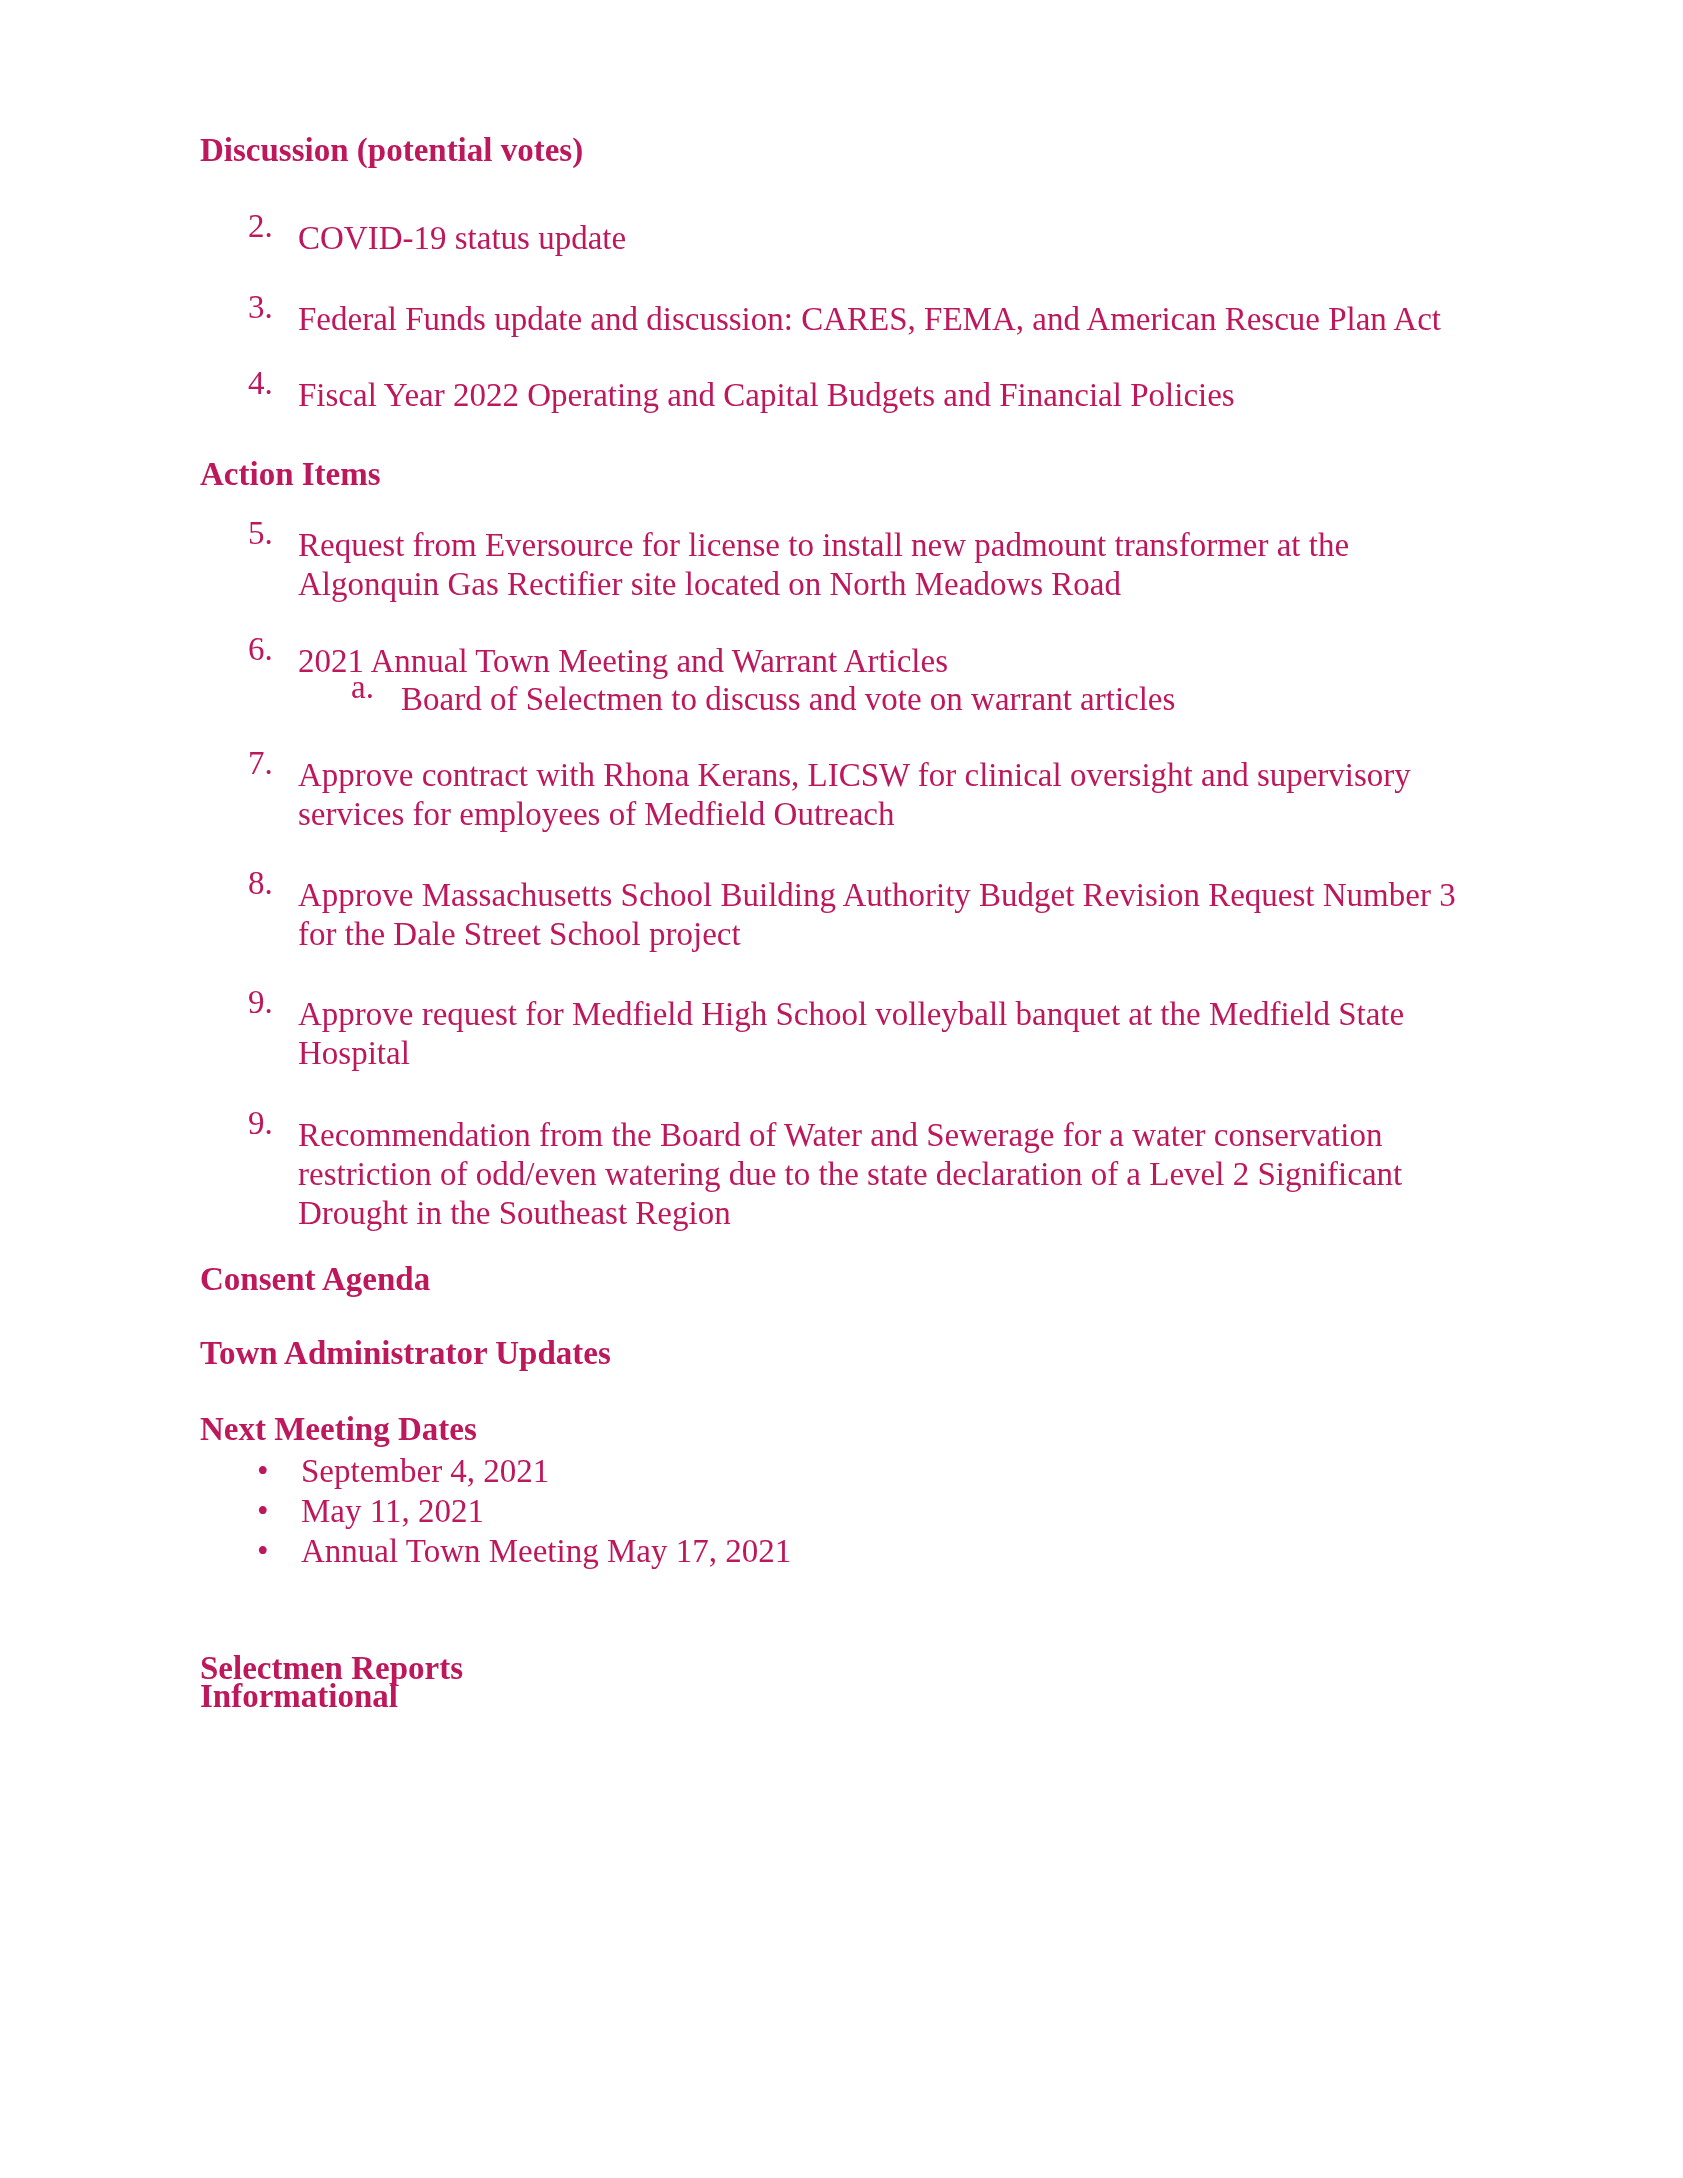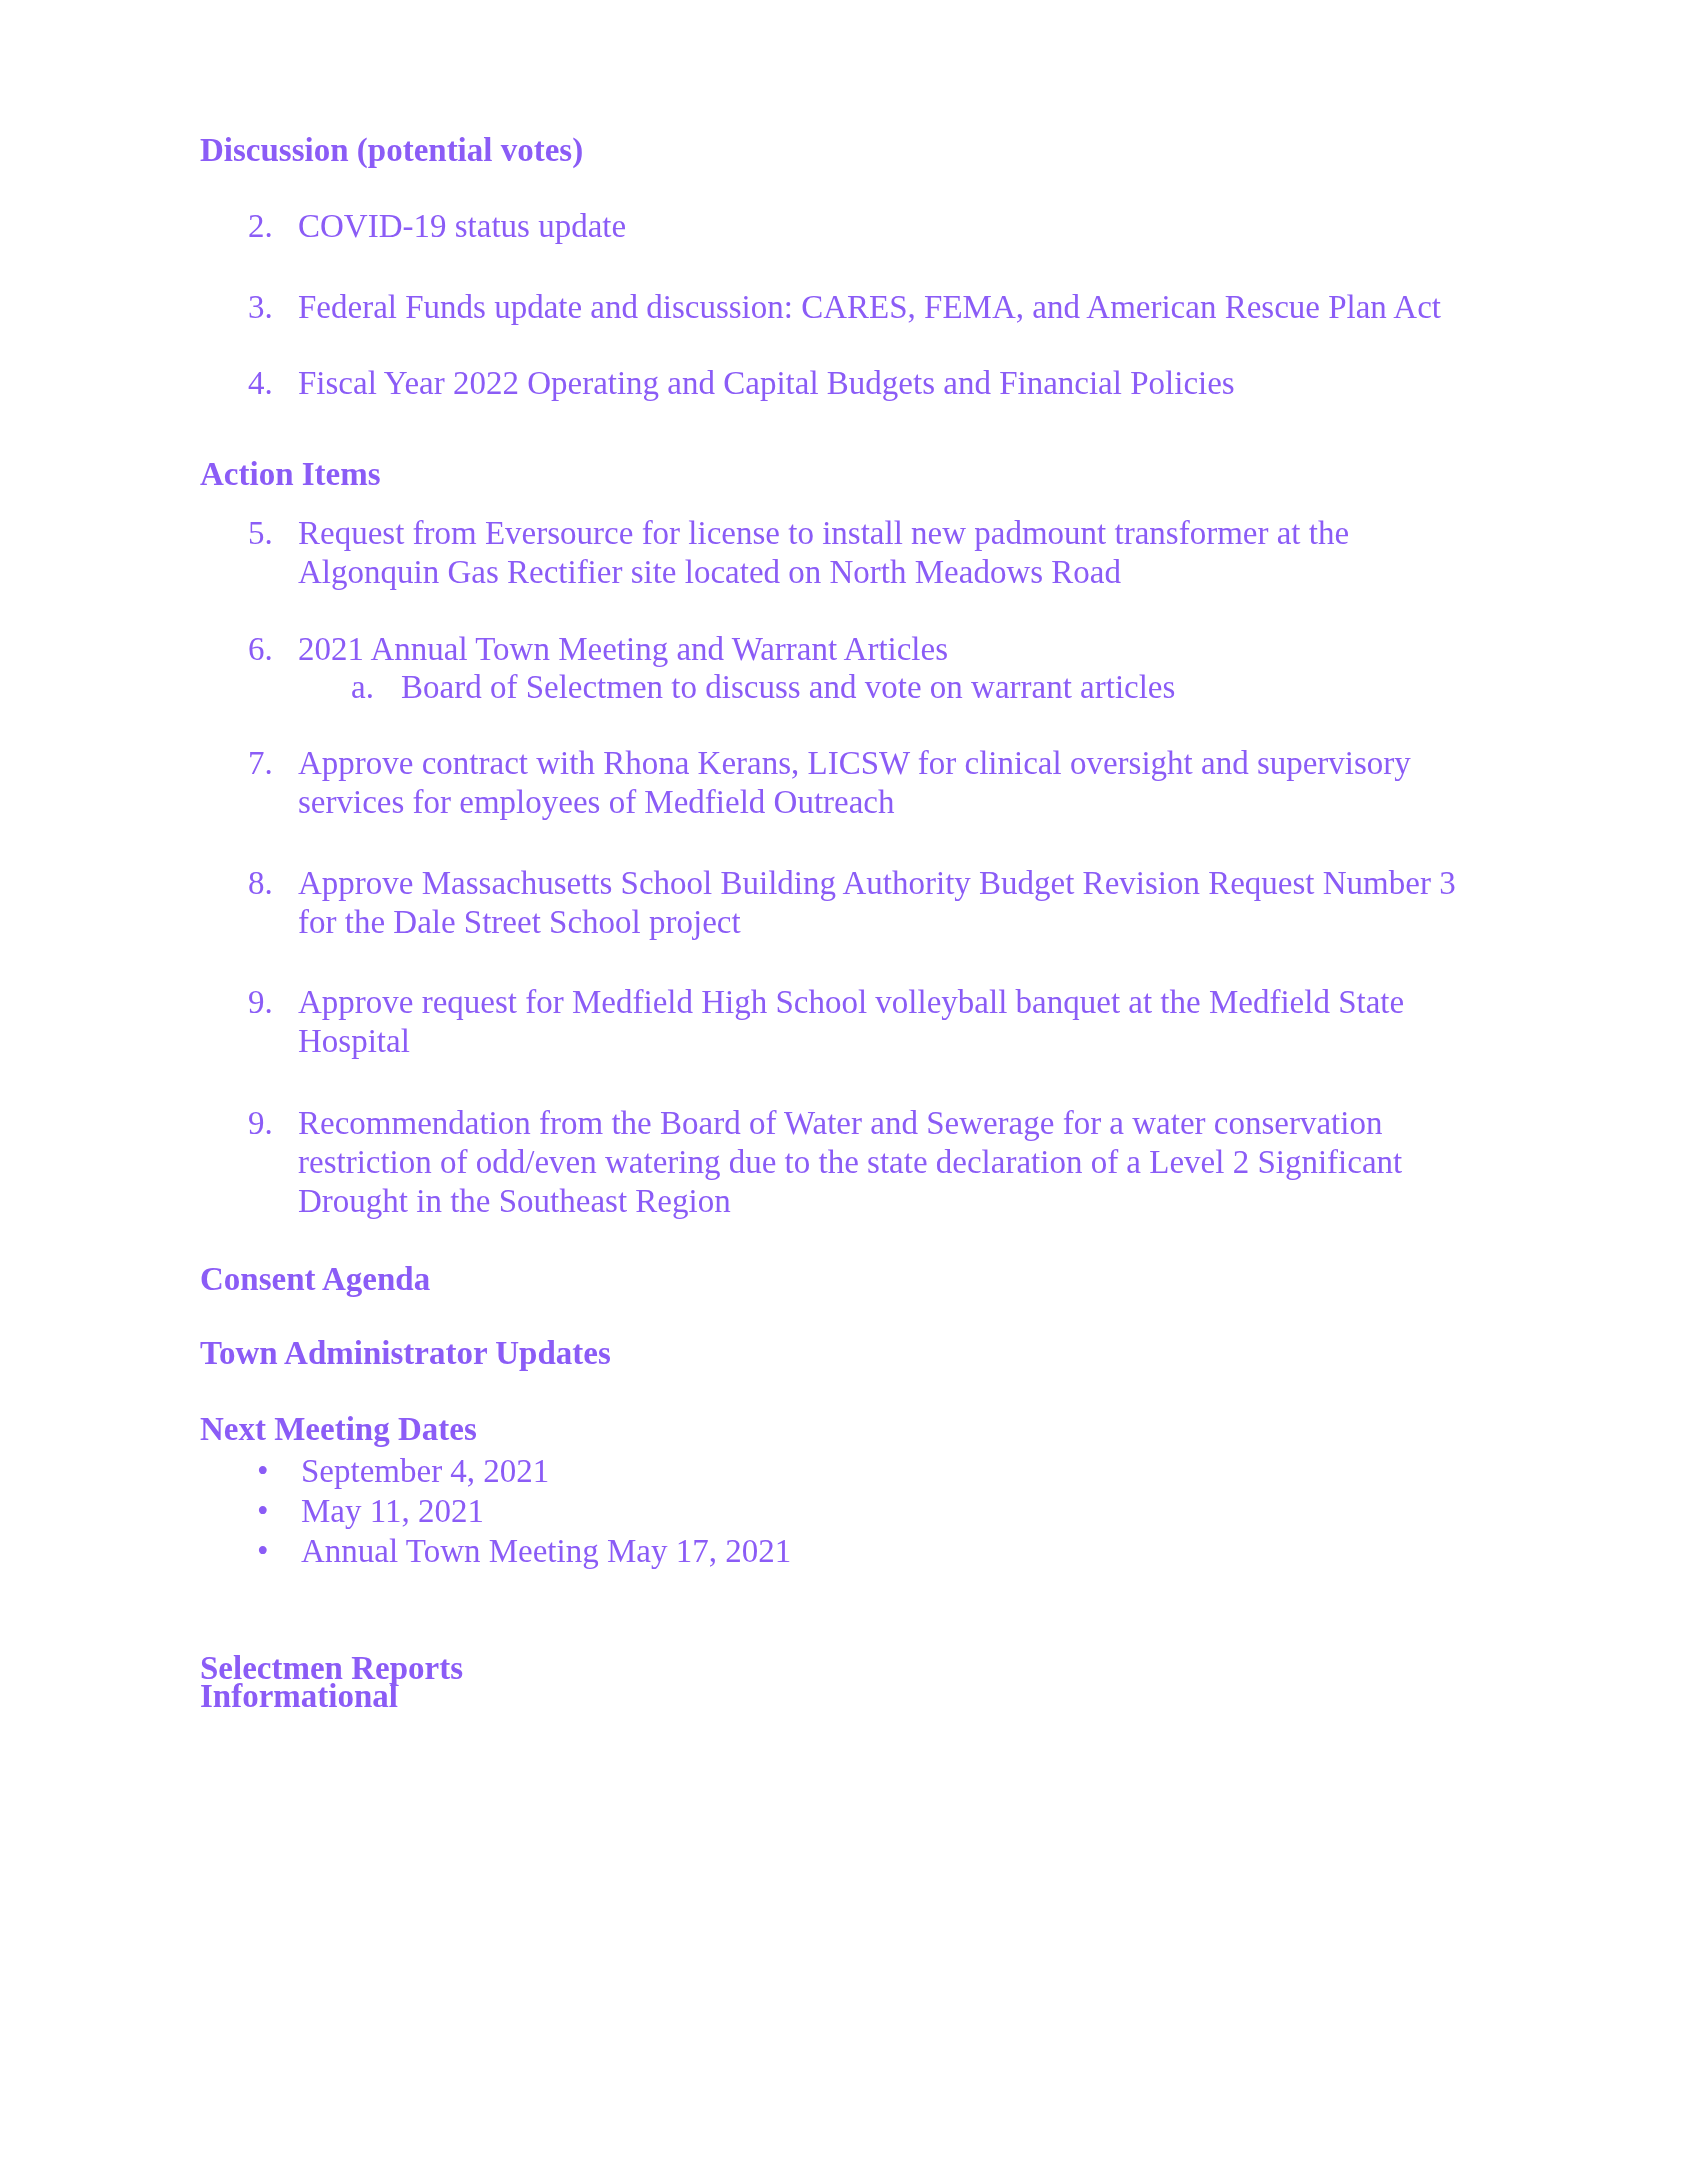--- a/index.html
+++ b/index.html
@@ -1,21 +1,21 @@
 <!DOCTYPE html>
 <html><head>
 <meta charset="utf-8">
 <style>
   html, body { margin: 0; padding: 0; background: #e8e8e8; }
   .page {
     position: relative;
     width: 1683px;
     height: 2178px;
     background: #ffffff;
-    color: #8b5cf6;
+    color: #be185d;
     font-family: "Liberation Serif", "DejaVu Serif", serif;
     font-size: 33px;
     line-height: 39px;
     overflow: hidden;
   }
   .hd {
     position: absolute;
     left: 200px;
     margin: 0;
     font-size: 33px;
@@ -28,20 +28,21 @@
     display: flex;
     align-items: flex-start;
   }
   .li .n {
     flex: 0 0 50px;
     width: 50px;
   }
   .li .t {
     white-space: pre-line;
     max-width: 1337px;
+    margin-top: 12px;
   }
   .li.sub { left: 351px; }
   .li.sub .n { flex: 0 0 50px; width: 50px; }
   .bullets {
     position: absolute;
     left: 257px;
     line-height: 40px;
   }
   .bullet-row { display: flex; align-items: flex-start; }
   .bullet-row .b { flex: 0 0 44px; width: 44px; }

